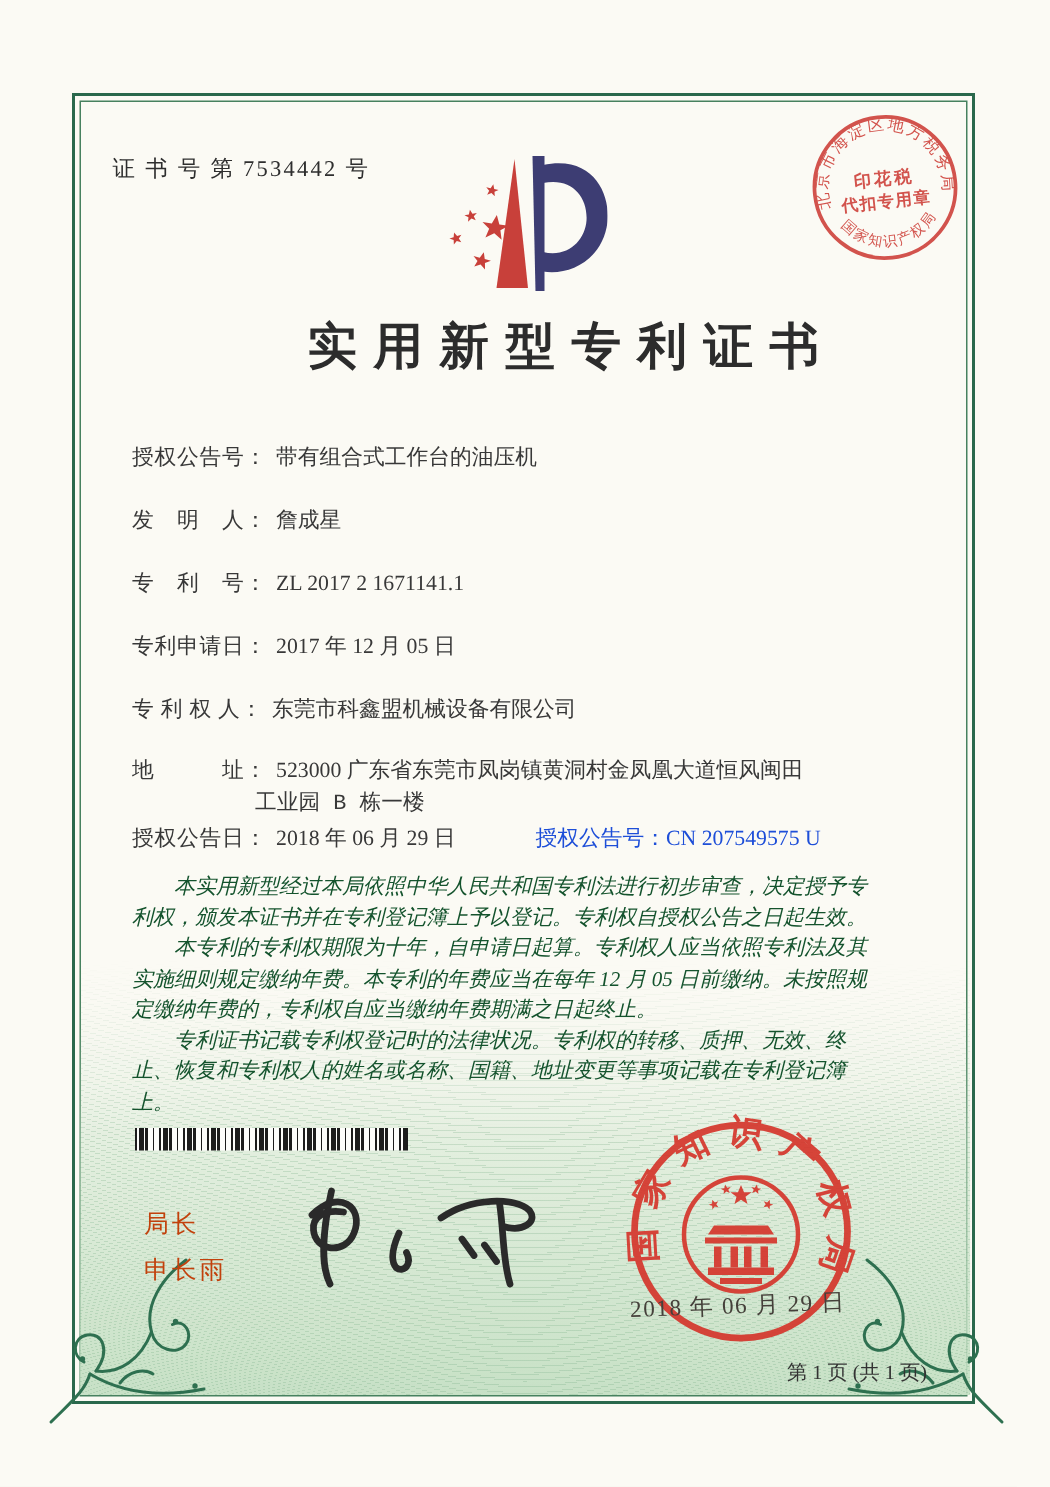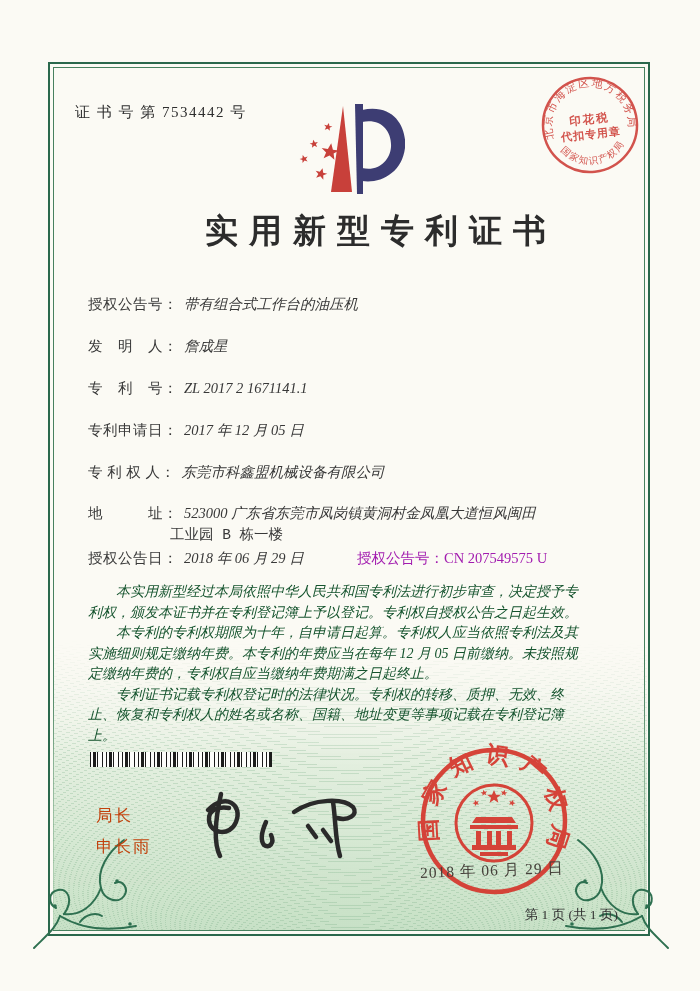--- a/index.html
+++ b/index.html
@@ -22,23 +22,23 @@
     -webkit-mask-image:linear-gradient(to bottom,transparent 0%,#000 40%);
     mask-image:linear-gradient(to bottom,transparent 0%,#000 40%);}
 
   .cert-no{position:absolute;left:75px;top:103px;font-size:15px;color:#2e2e2e;
     letter-spacing:1.5px;}
   .title{position:absolute;left:48px;top:209px;width:655px;text-align:center;
     font-size:33px;font-weight:bold;color:#2c2c2c;letter-spacing:11px;text-indent:11px;}
 
   .row{position:absolute;left:88px;font-size:14.5px;color:#383838;white-space:nowrap;}
   .row .lbl{letter-spacing:0.5px;}
-  .row .val{margin-left:6px;font-style:italic;}
+  .row .val{margin-left:6px;}
   .addr2{position:absolute;left:170px;font-size:14.5px;color:#383838;font-family:Liberation Mono, monospace;}
-  .row-right{position:absolute;left:357px;font-size:14.5px;color:#a21caf;white-space:nowrap;}
+  .row-right{position:absolute;left:357px;font-size:14.5px;color:#1d4ed8;white-space:nowrap;}
 
   .paras{position:absolute;left:88px;top:582px;width:494px;font-size:14px;
     line-height:20.5px;color:#14532d;font-style:italic;}
   .paras p{margin:0;text-indent:2em;}
 
   .barcode{position:absolute;left:90px;top:752px;width:182px;height:15px;
     background:repeating-linear-gradient(90deg,
       #1c1c1c 0 1.5px,#fdfdfb 1.5px 3px,#1c1c1c 3px 6px,#fdfdfb 6px 7px,
       #1c1c1c 7px 8.5px,#fdfdfb 8.5px 12px,#1c1c1c 12px 13px,#fdfdfb 13px 16px);}
 

